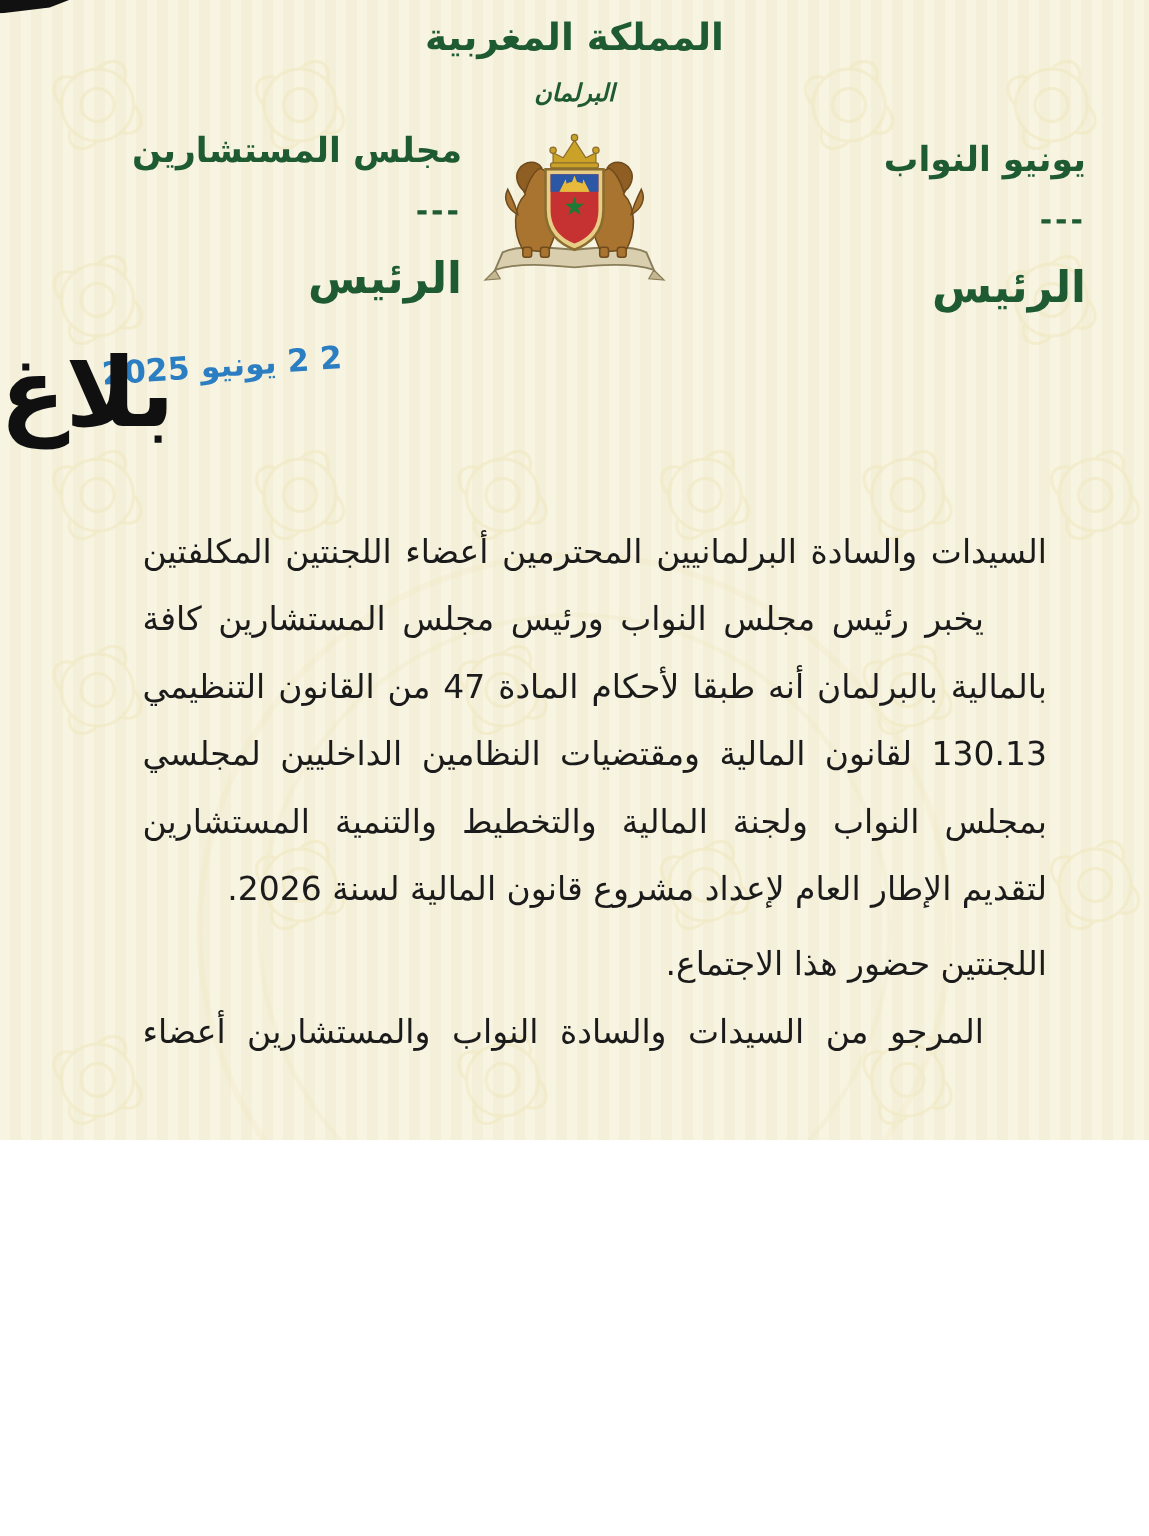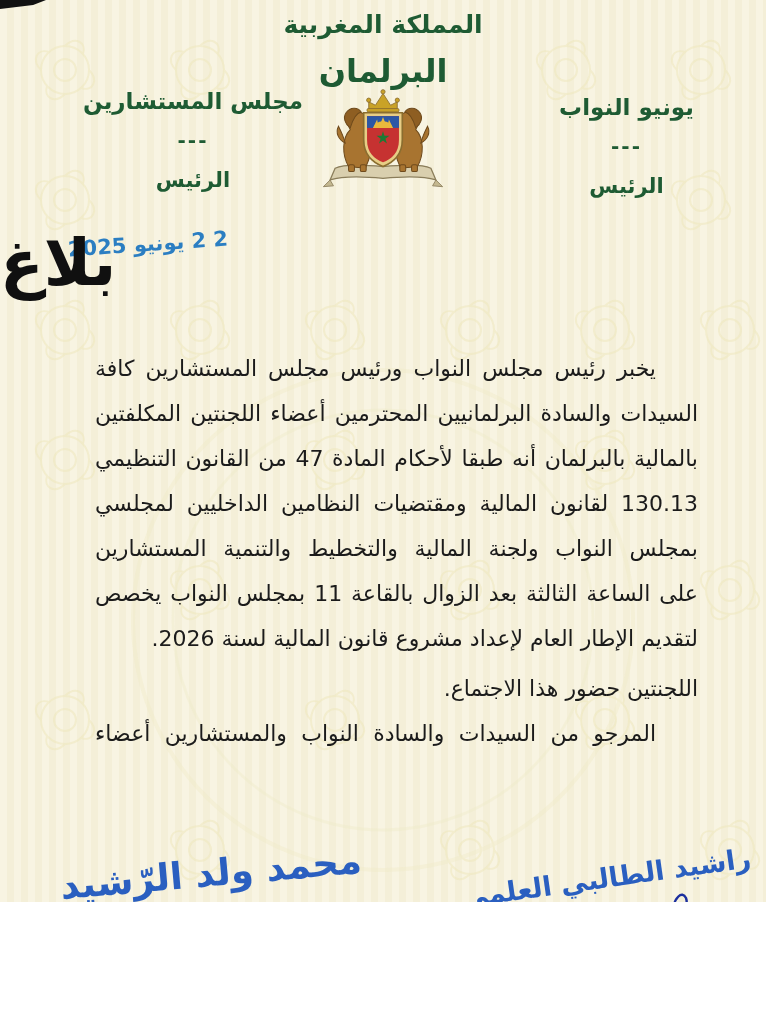--- a/index.html
+++ b/index.html
@@ -1,30 +1,30 @@
 <!DOCTYPE html>
 <html lang="ar" dir="rtl"><head>
 <meta charset="utf-8">
 <style>
   html,body{margin:0;padding:0;}
   .page{
-    position:relative;width:766px;height:902px;overflow:hidden;
+    position:relative;width:766px;height:760px;overflow:hidden;
     background:repeating-linear-gradient(90deg,#f8f4e2 0 7px,#f4efd8 7px 14px);
     font-family:"DejaVu Sans",sans-serif;
   }
   .wm{position:absolute;left:0;top:0;z-index:0;pointer-events:none;}
   .layer{position:relative;z-index:1;}
   
   .center-line{position:absolute;left:0;width:100%;text-align:center;color:#1e5b33;font-weight:bold;}
   .kingdom{top:10px;font-size:25px;}
-  .parliament{top:52px;font-size:32px;}
-  .chamber{position:absolute;text-align:center;color:#1e5b33;font-weight:bold;}
+  .parliament{top:52px;font-size:16px;font-style:italic;}
+  .chamber{position:absolute;text-align:right;color:#1e5b33;font-weight:bold;}
   .chamber .council{font-size:23px;}
   .chamber .sep{font-size:20px;letter-spacing:2px;margin-top:14px;color:#1e5b33;}
-  .chamber .chief{font-size:21px;margin-top:16px;}
+  .chamber .chief{font-size:29px;margin-top:16px;}
   .chamber.right{right:42px;top:94px;width:195px;}
   .chamber.left{left:78px;top:88px;width:230px;}
   .emblem{position:absolute;left:50%;transform:translateX(-50%);top:84px;}
   
   .stamp{
     position:absolute;left:58px;top:232px;width:180px;text-align:center;
     color:#2b7ec2;font-size:21px;font-weight:bold;transform:rotate(-4deg);
     letter-spacing:1px;
   }
   
@@ -160,26 +160,25 @@
         <path d="M75,56 L79.7,70.5 L67.3,61.5 L82.7,61.5 L70.3,70.5 Z" fill="#1d7a34"></path>
       </svg>
     </div>
 
     <div class="stamp">2 2 يونيو 2025</div>
 
     <div class="doc-title">بلاغ</div>
 
     <div class="body">
       <div>
+        <div class="bline">السيدات والسادة البرلمانيين المحترمين أعضاء اللجنتين المكلفتين</div>
         <div class="bline ind">يخبر رئيس مجلس النواب ورئيس مجلس المستشارين كافة</div>
-        <div class="bline">السيدات والسادة البرلمانيين المحترمين أعضاء اللجنتين المكلفتين</div>
         <div class="bline">بالمالية بالبرلمان أنه طبقا لأحكام المادة 47 من القانون التنظيمي</div>
         <div class="bline">130.13 لقانون المالية ومقتضيات النظامين الداخليين لمجلسي</div>
         <div class="bline">بمجلس النواب ولجنة المالية والتخطيط والتنمية المستشارين</div>
-        <div class="bline">على الساعة الثالثة بعد الزوال بالقاعة 11 بمجلس النواب يخصص</div>
         <div class="bline r">لتقديم الإطار العام لإعداد مشروع قانون المالية لسنة 2026.</div>
       </div>
       <div class="para2">
         <div class="bline r">اللجنتين حضور هذا الاجتماع.</div>
         <div class="bline ind">المرجو من السيدات والسادة النواب والمستشارين أعضاء</div>
       </div>
     </div>
 
     <div class="sig sig-left">
       <div class="name">محمد ولد الرّشيد</div>

